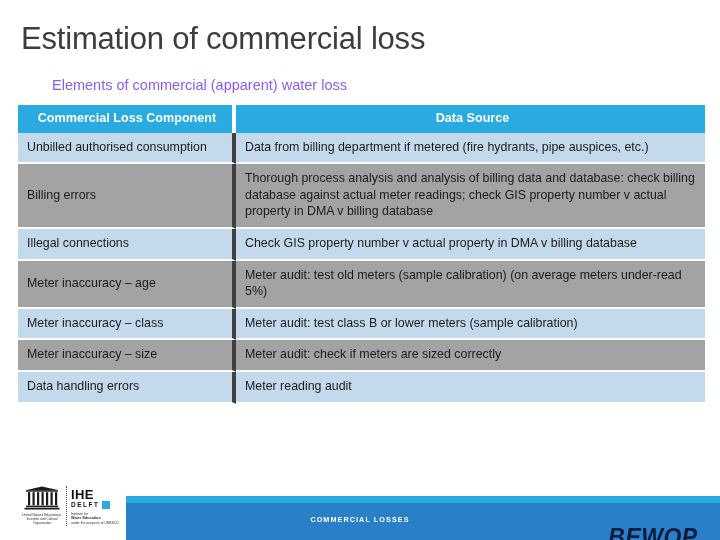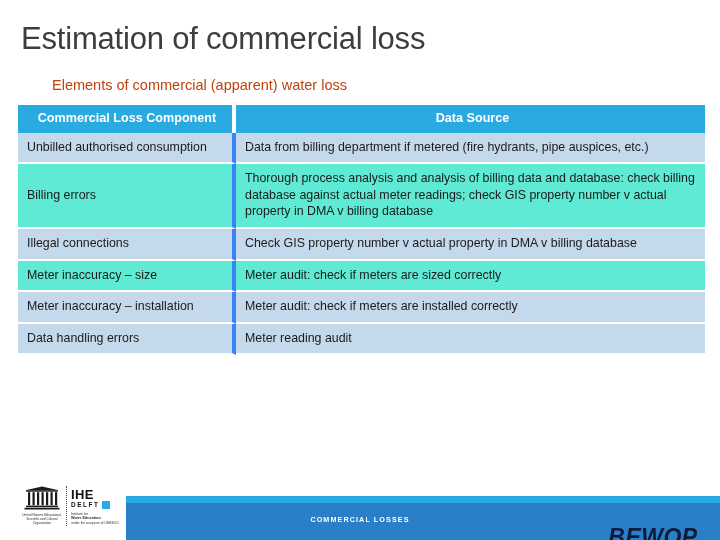--- a/index.html
+++ b/index.html
@@ -25,21 +25,21 @@
     color:#3d3d3d;
     letter-spacing:-0.2px;
     white-space:nowrap;
   }
   .slide-subtitle {
     position:absolute;
     left:52px; top:76px;
     font-size:14.5px;
     line-height:19px;
     font-weight:400;
-    color:#c2410c;
+    color:#8b5cf6;
     white-space:nowrap;
   }
 
   
   .loss-table {
     position:absolute;
     left:18px; top:105px;
     width:687px;
     border-collapse:separate;
     border-spacing:0;
@@ -63,27 +63,27 @@
     padding-bottom:6px;
     height:27px;
     border-right:4px solid #ffffff;
   }
   .loss-table thead th:last-child { border-right:none; }
 
   .col-comp { width:218px; }
   .col-src  { width:469px; }
 
   .loss-table tbody td {
-    border-right:4px solid #3b82f6;
+    border-right:4px solid #404040;
     border-bottom:2px solid #ffffff;
   }
   .loss-table tbody td:last-child { border-right:none; }
 
   .loss-table tbody tr.band-dark td { background:#c5d9ec; }
-  .loss-table tbody tr.band-light td { background:#5eead4; }
+  .loss-table tbody tr.band-light td { background:#a3a3a3; }
 
   
   .footer-band {
     position:absolute;
     left:124px; top:496px;
     width:596px; height:44px;
     background:#2980c8;
   }
   .footer-band-top {
     position:absolute;
@@ -202,26 +202,30 @@
       </tr>
       <tr class="band-light">
         <td>Billing errors</td>
         <td>Thorough process analysis and analysis of billing data and database: check billing database against actual meter readings; check GIS property number v actual property in DMA v billing database</td>
       </tr>
       <tr class="band-dark">
         <td>Illegal connections</td>
         <td>Check GIS property number v actual property in DMA v billing database</td>
       </tr>
       <tr class="band-light">
+        <td>Meter inaccuracy – age</td>
+        <td>Meter audit: test old meters (sample calibration) (on average meters under-read 5%)</td>
+      </tr>
+      <tr class="band-dark">
+        <td>Meter inaccuracy – class</td>
+        <td>Meter audit: test class B or lower meters (sample calibration)</td>
+      </tr>
+      <tr class="band-light">
         <td>Meter inaccuracy – size</td>
         <td>Meter audit: check if meters are sized correctly</td>
-      </tr>
-      <tr class="band-dark">
-        <td>Meter inaccuracy – installation</td>
-        <td>Meter audit: check if meters are installed correctly</td>
       </tr>
       <tr class="band-dark">
         <td>Data handling errors</td>
         <td>Meter reading audit</td>
       </tr>
     </tbody>
   </table>
 
   <div class="footer-band"></div>
   <div class="footer-band-top"></div>

